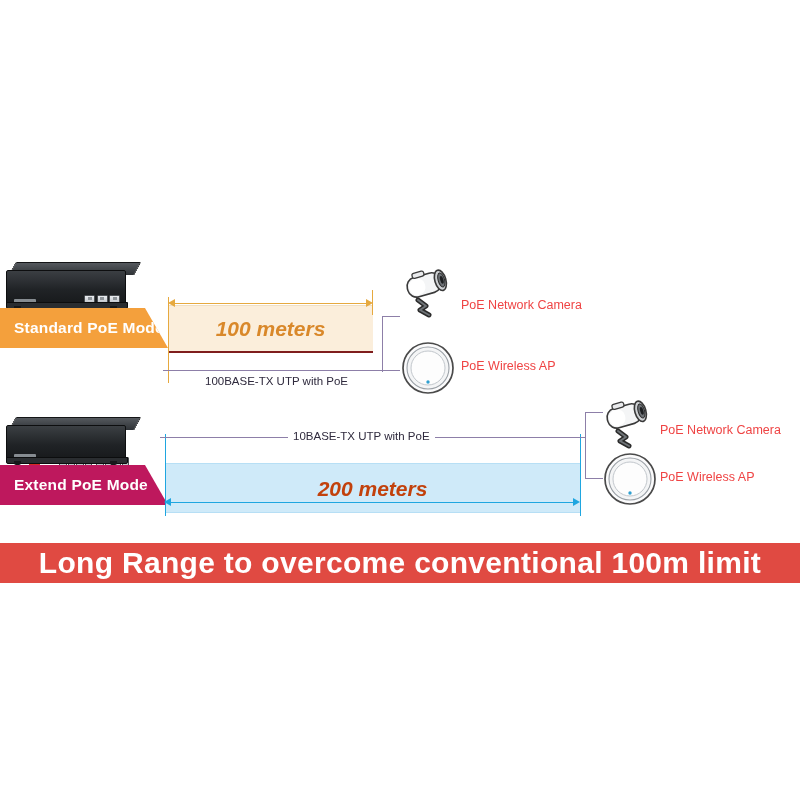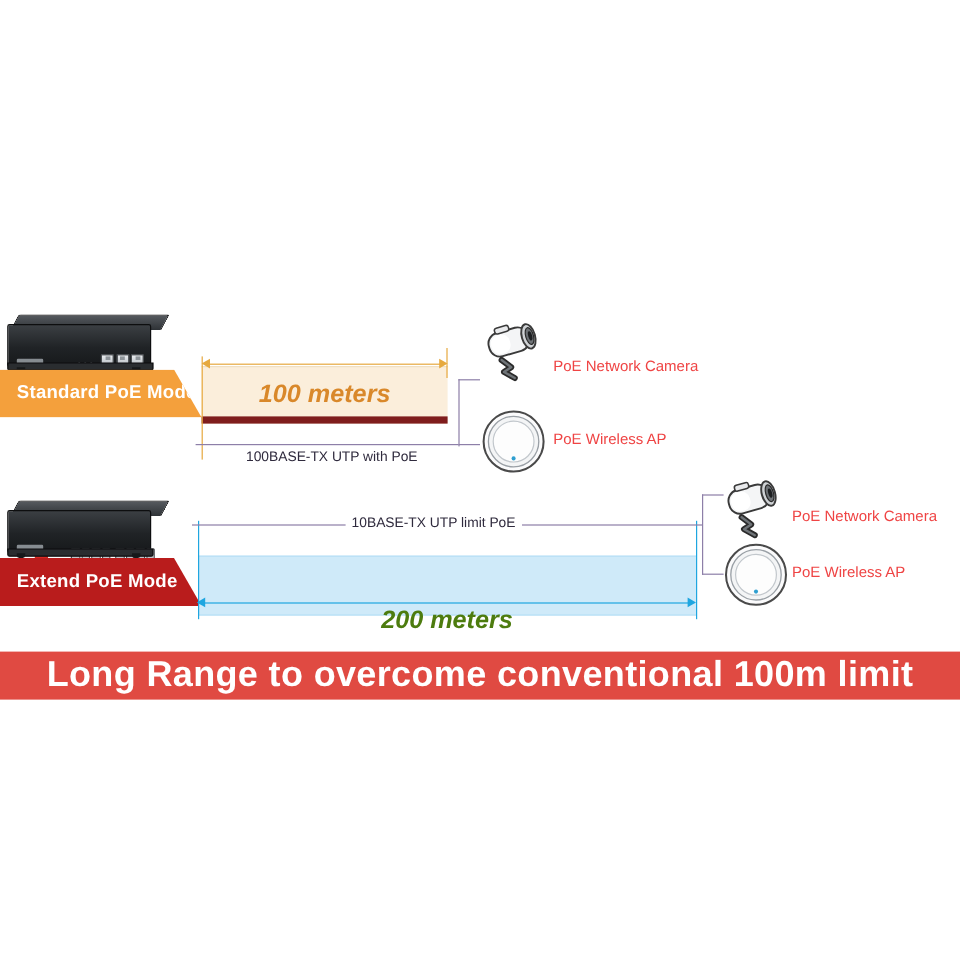--- a/index.html
+++ b/index.html
@@ -32,32 +32,32 @@
   .port{width:9px;height:8px;background:linear-gradient(#e9ecef,#b9bec3);
         border:1px solid #4a4e52;border-radius:1px;}
   .port::after{content:"";display:block;margin:1px auto 0;width:4px;height:3px;background:#8d9398;}
 
   
   .mode-label{position:absolute;height:40px;display:flex;align-items:center;
               color:#ffffff;font-weight:bold;font-size:15.5px;letter-spacing:.2px;
               padding-left:14px;box-sizing:border-box;}
   .mode-orange{background:#f4a03c;
        clip-path:polygon(0 0, 145px 0, 168px 100%, 0 100%);}
-  .mode-blue{background:#b91c1c;
+  .mode-blue{background:#be185d;
        clip-path:polygon(0 0, 145px 0, 168px 100%, 0 100%);}
   .mode-tab{position:absolute;left:-5px;width:6px;height:22px;border-radius:2px;}
 
   
   .band{position:absolute;box-sizing:border-box;}
-  .band-orange{background:#fbeedb;border-top:1px solid #f0dfc2;border-bottom:6px solid #7f1d1d;}
+  .band-orange{background:#fbeedb;border-top:1px solid #f0dfc2;border-bottom:2px solid #7f1d1d;}
   .band-blue{background:#cfeaf9;border-top:1px solid #b7dff5;border-bottom:1px solid #b7dff5;}
   .band-text{position:absolute;width:100%;text-align:center;
              font-style:italic;font-weight:bold;font-size:21px;}
   .txt-orange{color:#d9882a;}
-  .txt-blue{color:#4d7c0f;margin-top:28px;}
+  .txt-blue{color:#c2410c;}
 
   
   .dim-line{position:absolute;height:0;border-top:1.5px solid;}
   .dl-orange{border-color:#e6a93f;}
   .dl-blue{border-color:#1fa6e0;}
   .dim-tick{position:absolute;width:0;border-left:1.5px solid;}
   .arrow{position:absolute;width:0;height:0;border-top:4px solid transparent;
          border-bottom:4px solid transparent;}
   .arrow-l-o{border-right:7px solid #e6a93f;}
   .arrow-r-o{border-left:7px solid #e6a93f;}
@@ -185,21 +185,21 @@
   <div class="dim-line dl-blue" style="left:168px;top:502px;width:409px;"></div>
   <div class="arrow arrow-l-b" style="left:164px;top:498px;"></div>
   <div class="arrow arrow-r-b" style="left:573px;top:498px;"></div>
   <div class="dim-tick" style="left:165px;top:434px;height:82px;border-color:#1fa6e0;"></div>
   <div class="dim-tick" style="left:580px;top:434px;height:82px;border-color:#1fa6e0;"></div>
 
   <div class="cab-h" style="left:160px;top:437px;width:425px;"></div>
   <div class="cab-v" style="left:585px;top:412px;height:67px;"></div>
   <div class="cab-h" style="left:585px;top:412px;width:18px;"></div>
   <div class="cab-h" style="left:585px;top:478px;width:18px;"></div>
-  <div class="cab-label" style="left:288px;top:430px;">10BASE-TX UTP limit PoE</div>
+  <div class="cab-label" style="left:288px;top:430px;">10BASE-TX UTP with PoE</div>
 
   <svg class="abs" style="left:596px;top:393px;" width="64" height="58" viewBox="0 0 64 58">
     <g transform="rotate(-16 32 26)">
       <rect x="12" y="12" width="34" height="20" rx="9" fill="#f4f5f6" stroke="#3a3a3a" stroke-width="1.6"></rect>
       <rect x="14" y="14" width="16" height="16" rx="7" fill="#ffffff" stroke="none"></rect>
       <ellipse cx="46" cy="22" rx="5.5" ry="10.5" fill="#cfd2d5" stroke="#3a3a3a" stroke-width="1.6"></ellipse>
       <ellipse cx="47" cy="22" rx="3.2" ry="7.2" fill="#6e7276" stroke="#2a2a2a" stroke-width="1"></ellipse>
       <ellipse cx="47.5" cy="22" rx="1.6" ry="4" fill="#1d1f21"></ellipse>
       <rect x="20" y="8" width="12" height="5" rx="2" fill="#e9eaec" stroke="#3a3a3a" stroke-width="1.3"></rect>
     </g>

